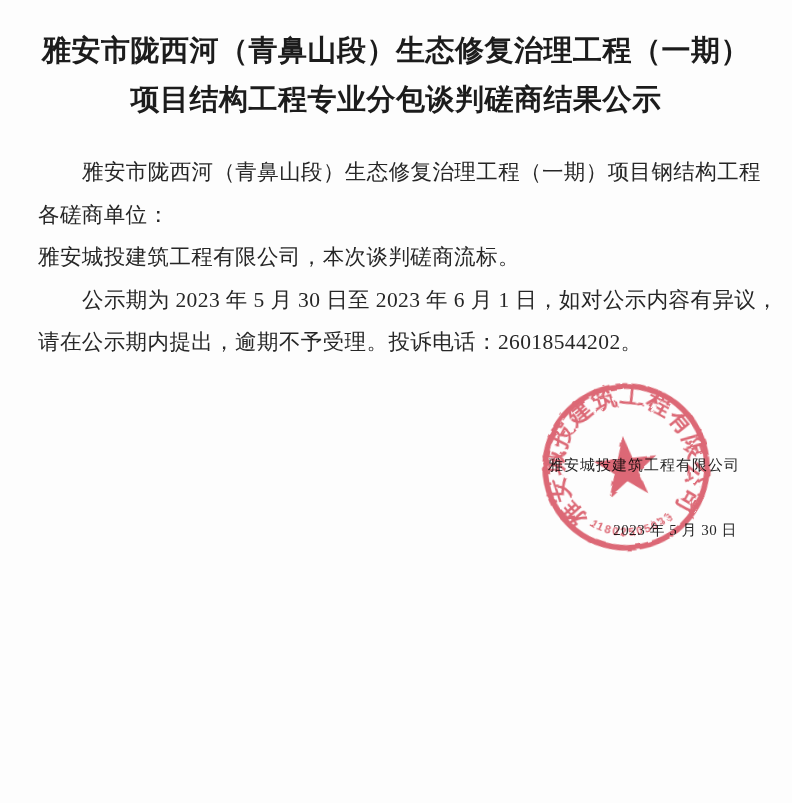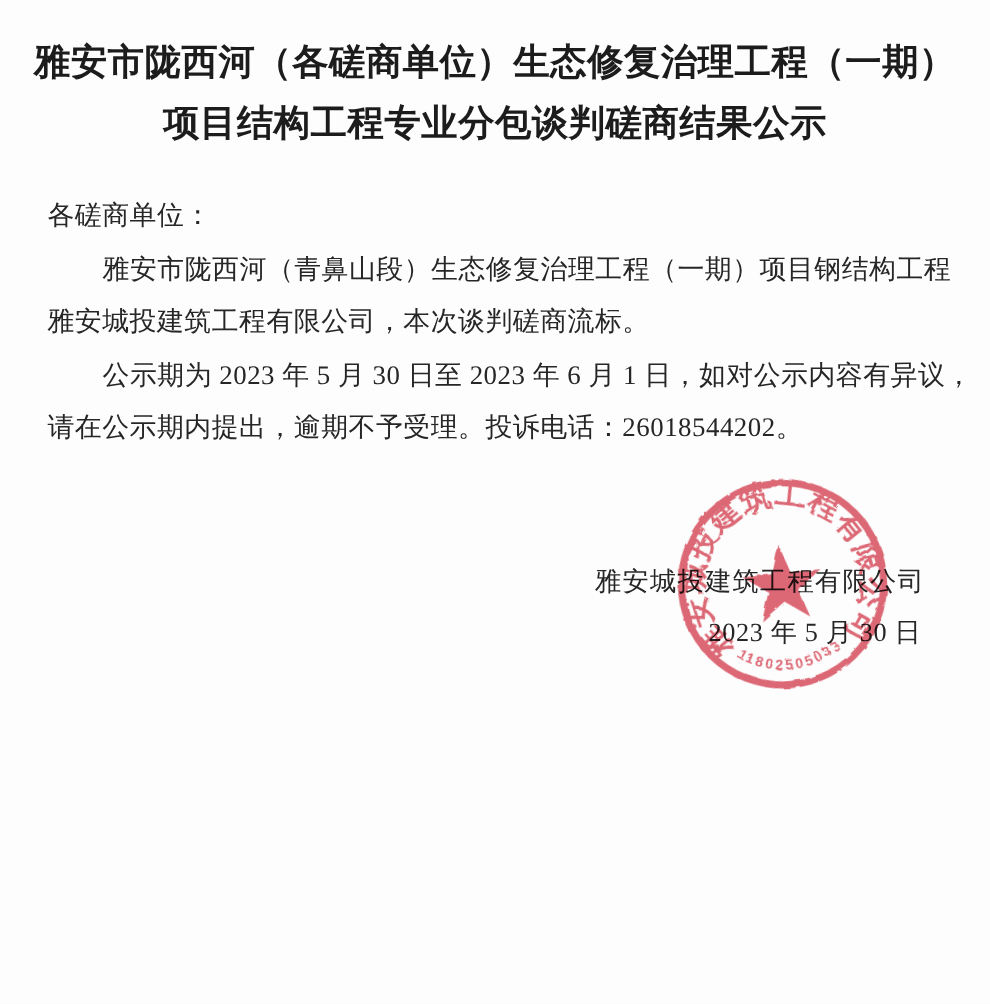--- a/index.html
+++ b/index.html
@@ -36,26 +36,26 @@
     color: #262626;
   }
   .doc-body .line { white-space: nowrap; }
   .doc-body .indent { text-indent: 2.05em; }
   .signature {
     position: absolute;
     top: 445px;
     right: 52px;
     text-align: right;
     font-family: "Liberation Serif", "DejaVu Serif", serif;
-    font-size: 21px;
+    font-size: 15px;
     line-height: 41px;
     color: #262626;
   }
   .sig-company { letter-spacing: 1px; }
-  .sig-date { letter-spacing: 0.5px; padding-right: 3px; }
+  .sig-date { letter-spacing: 0.5px; padding-right: 3px; margin-top: 24px; }
   .seal {
     position: absolute;
     left: 539px;
     top: 380px;
     width: 174px;
     height: 174px;
     transform: rotate(-6deg);
     mix-blend-mode: multiply;
     opacity: 0.85;
     filter: blur(0.3px);
@@ -66,27 +66,27 @@
     font-family: "Liberation Sans", "DejaVu Sans", sans-serif;
     font-weight: 700;
   }
 </style>
 </head>
 <body>
 
 <div class="page">
 
   <div class="doc-title">
-    <div>雅安市陇西河（各磋商单位）生态修复治理工程（一期）</div>
+    <div>雅安市陇西河（青鼻山段）生态修复治理工程（一期）</div>
     <div>项目结构工程专业分包谈判磋商结果公示</div>
   </div>
 
   <div class="doc-body">
+    <div class="line indent">雅安市陇西河（青鼻山段）生态修复治理工程（一期）项目钢结构工程</div>
     <div class="line">各磋商单位：</div>
-    <div class="line indent">雅安市陇西河（青鼻山段）生态修复治理工程（一期）项目钢结构工程</div>
     <div class="line">雅安城投建筑工程有限公司，本次谈判磋商流标。</div>
     <div class="line indent">公示期为 2023 年 5 月 30 日至 2023 年 6 月 1 日，如对公示内容有异议，</div>
     <div class="line">请在公示期内提出，逾期不予受理。投诉电话：26018544202。</div>
   </div>
 
   <div class="signature">
     <div class="sig-company">雅安城投建筑工程有限公司</div>
     <div class="sig-date">2023 年 5 月 30 日</div>
   </div>
 

